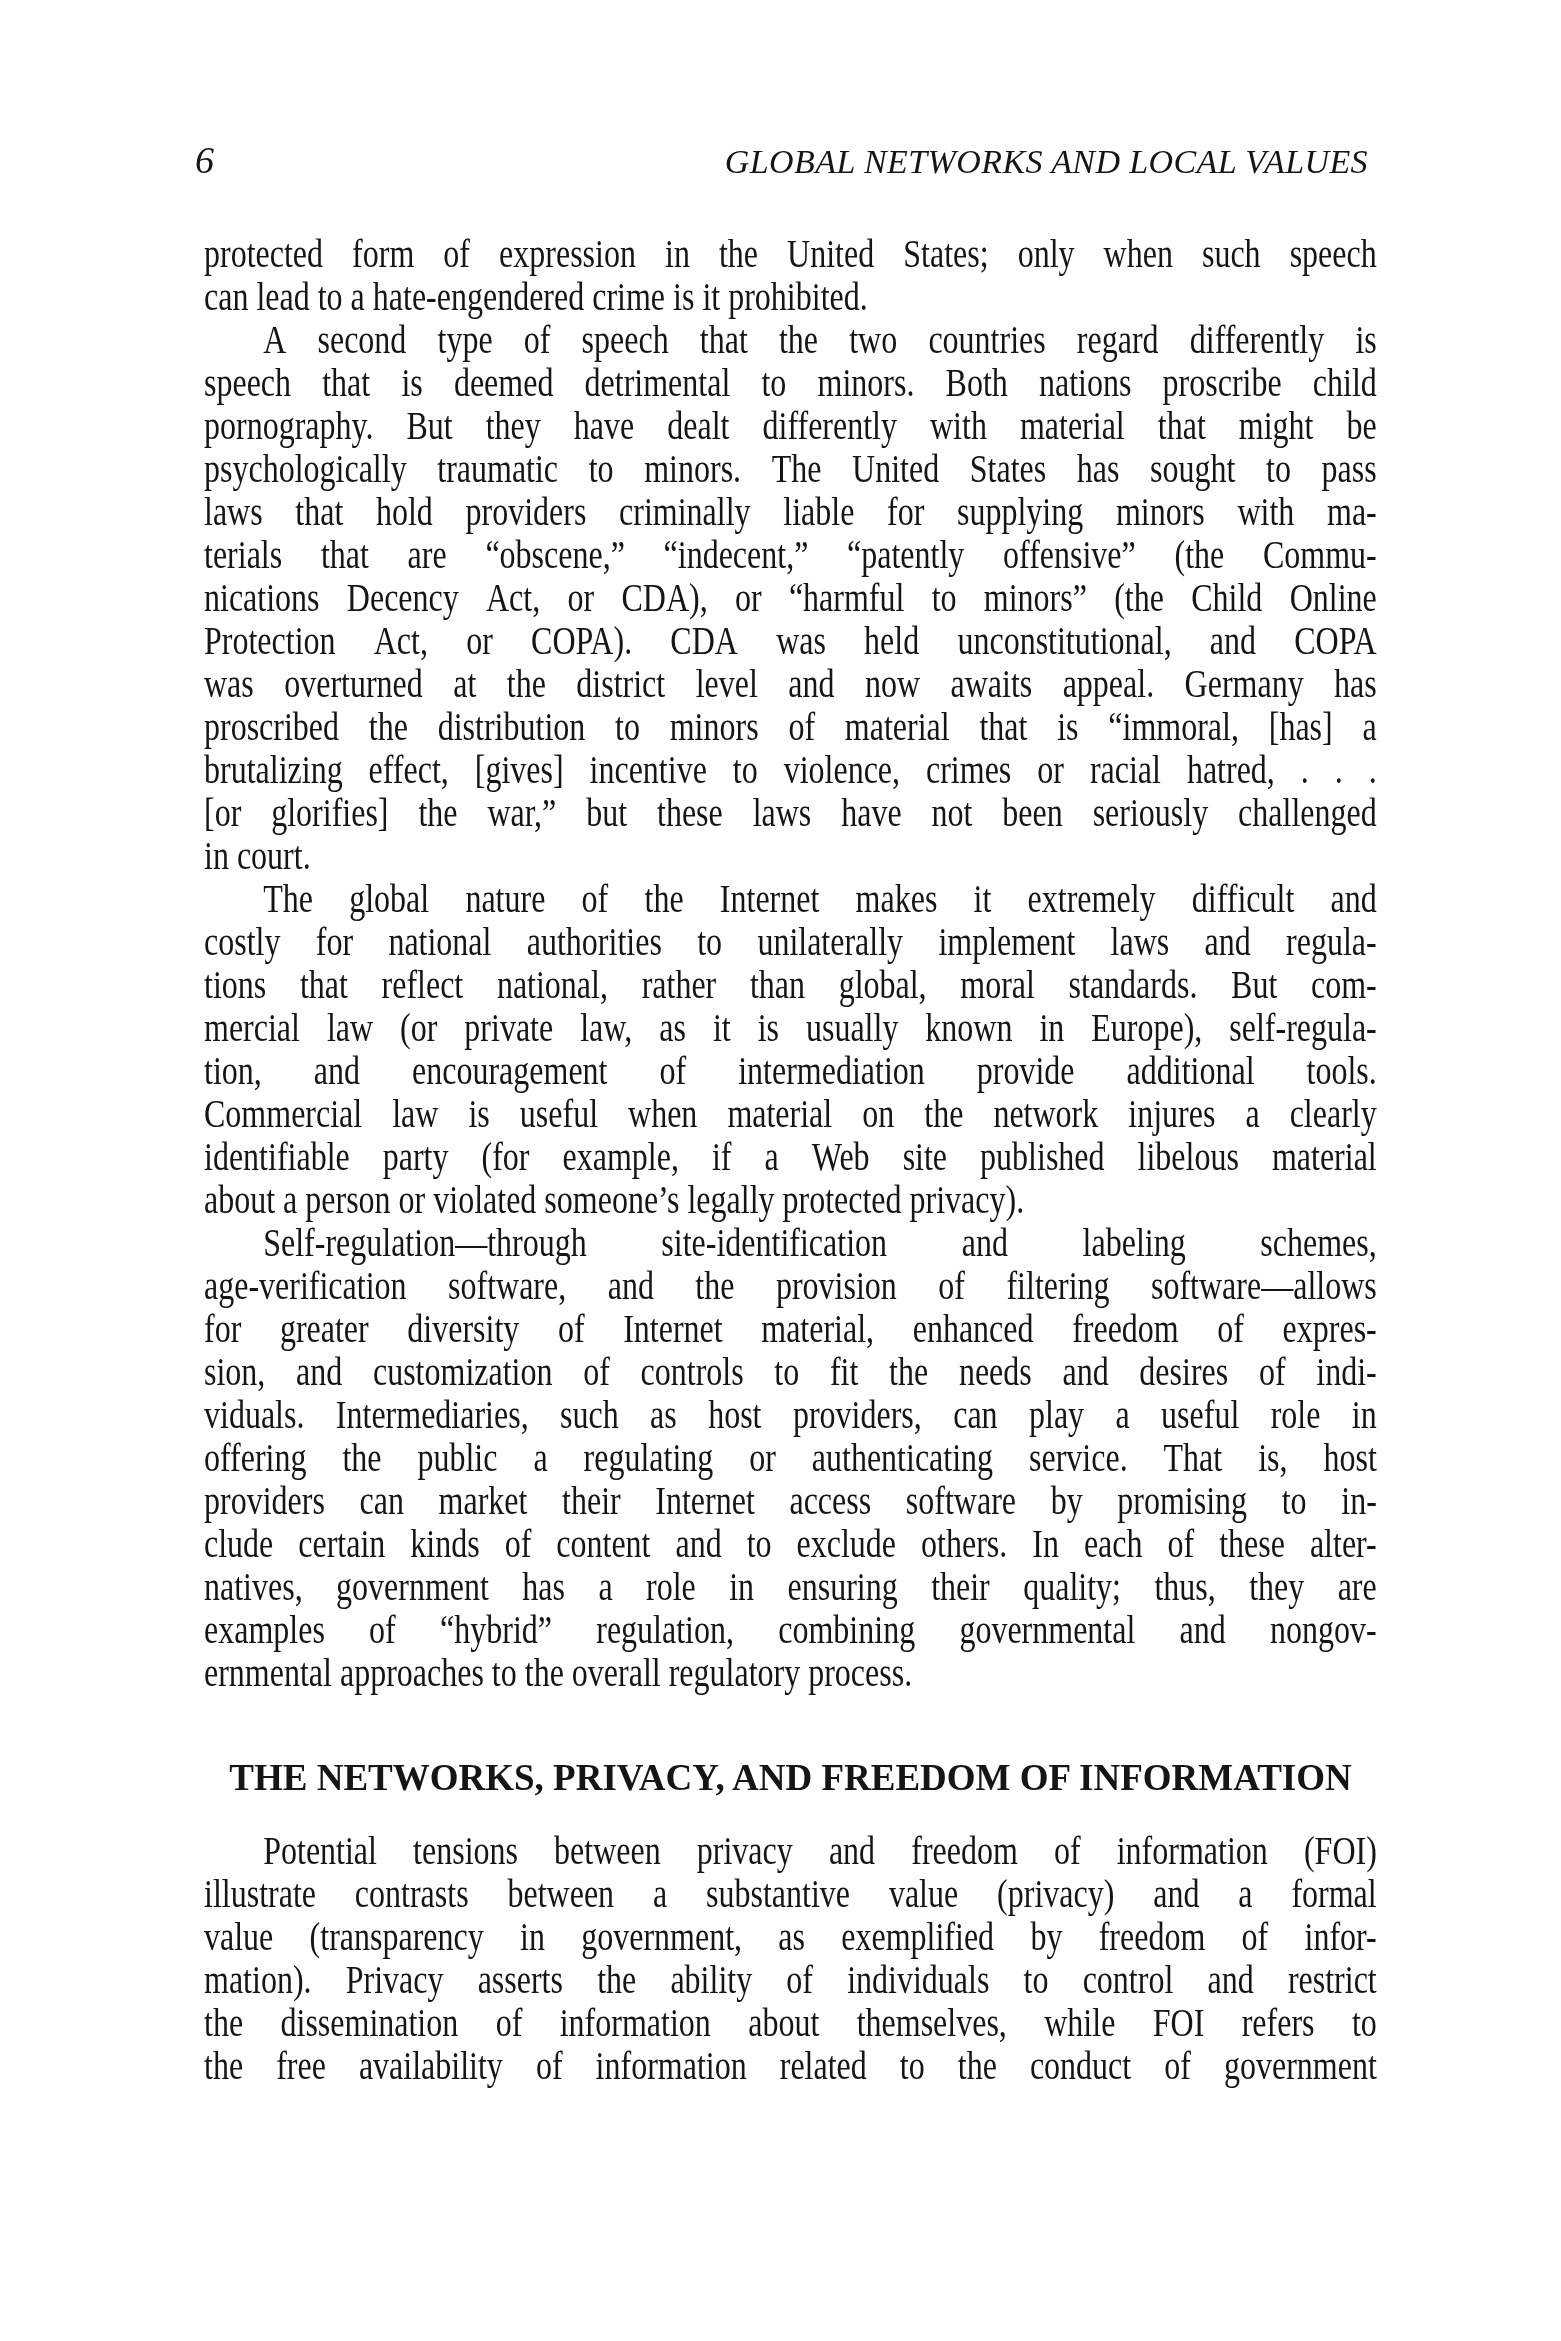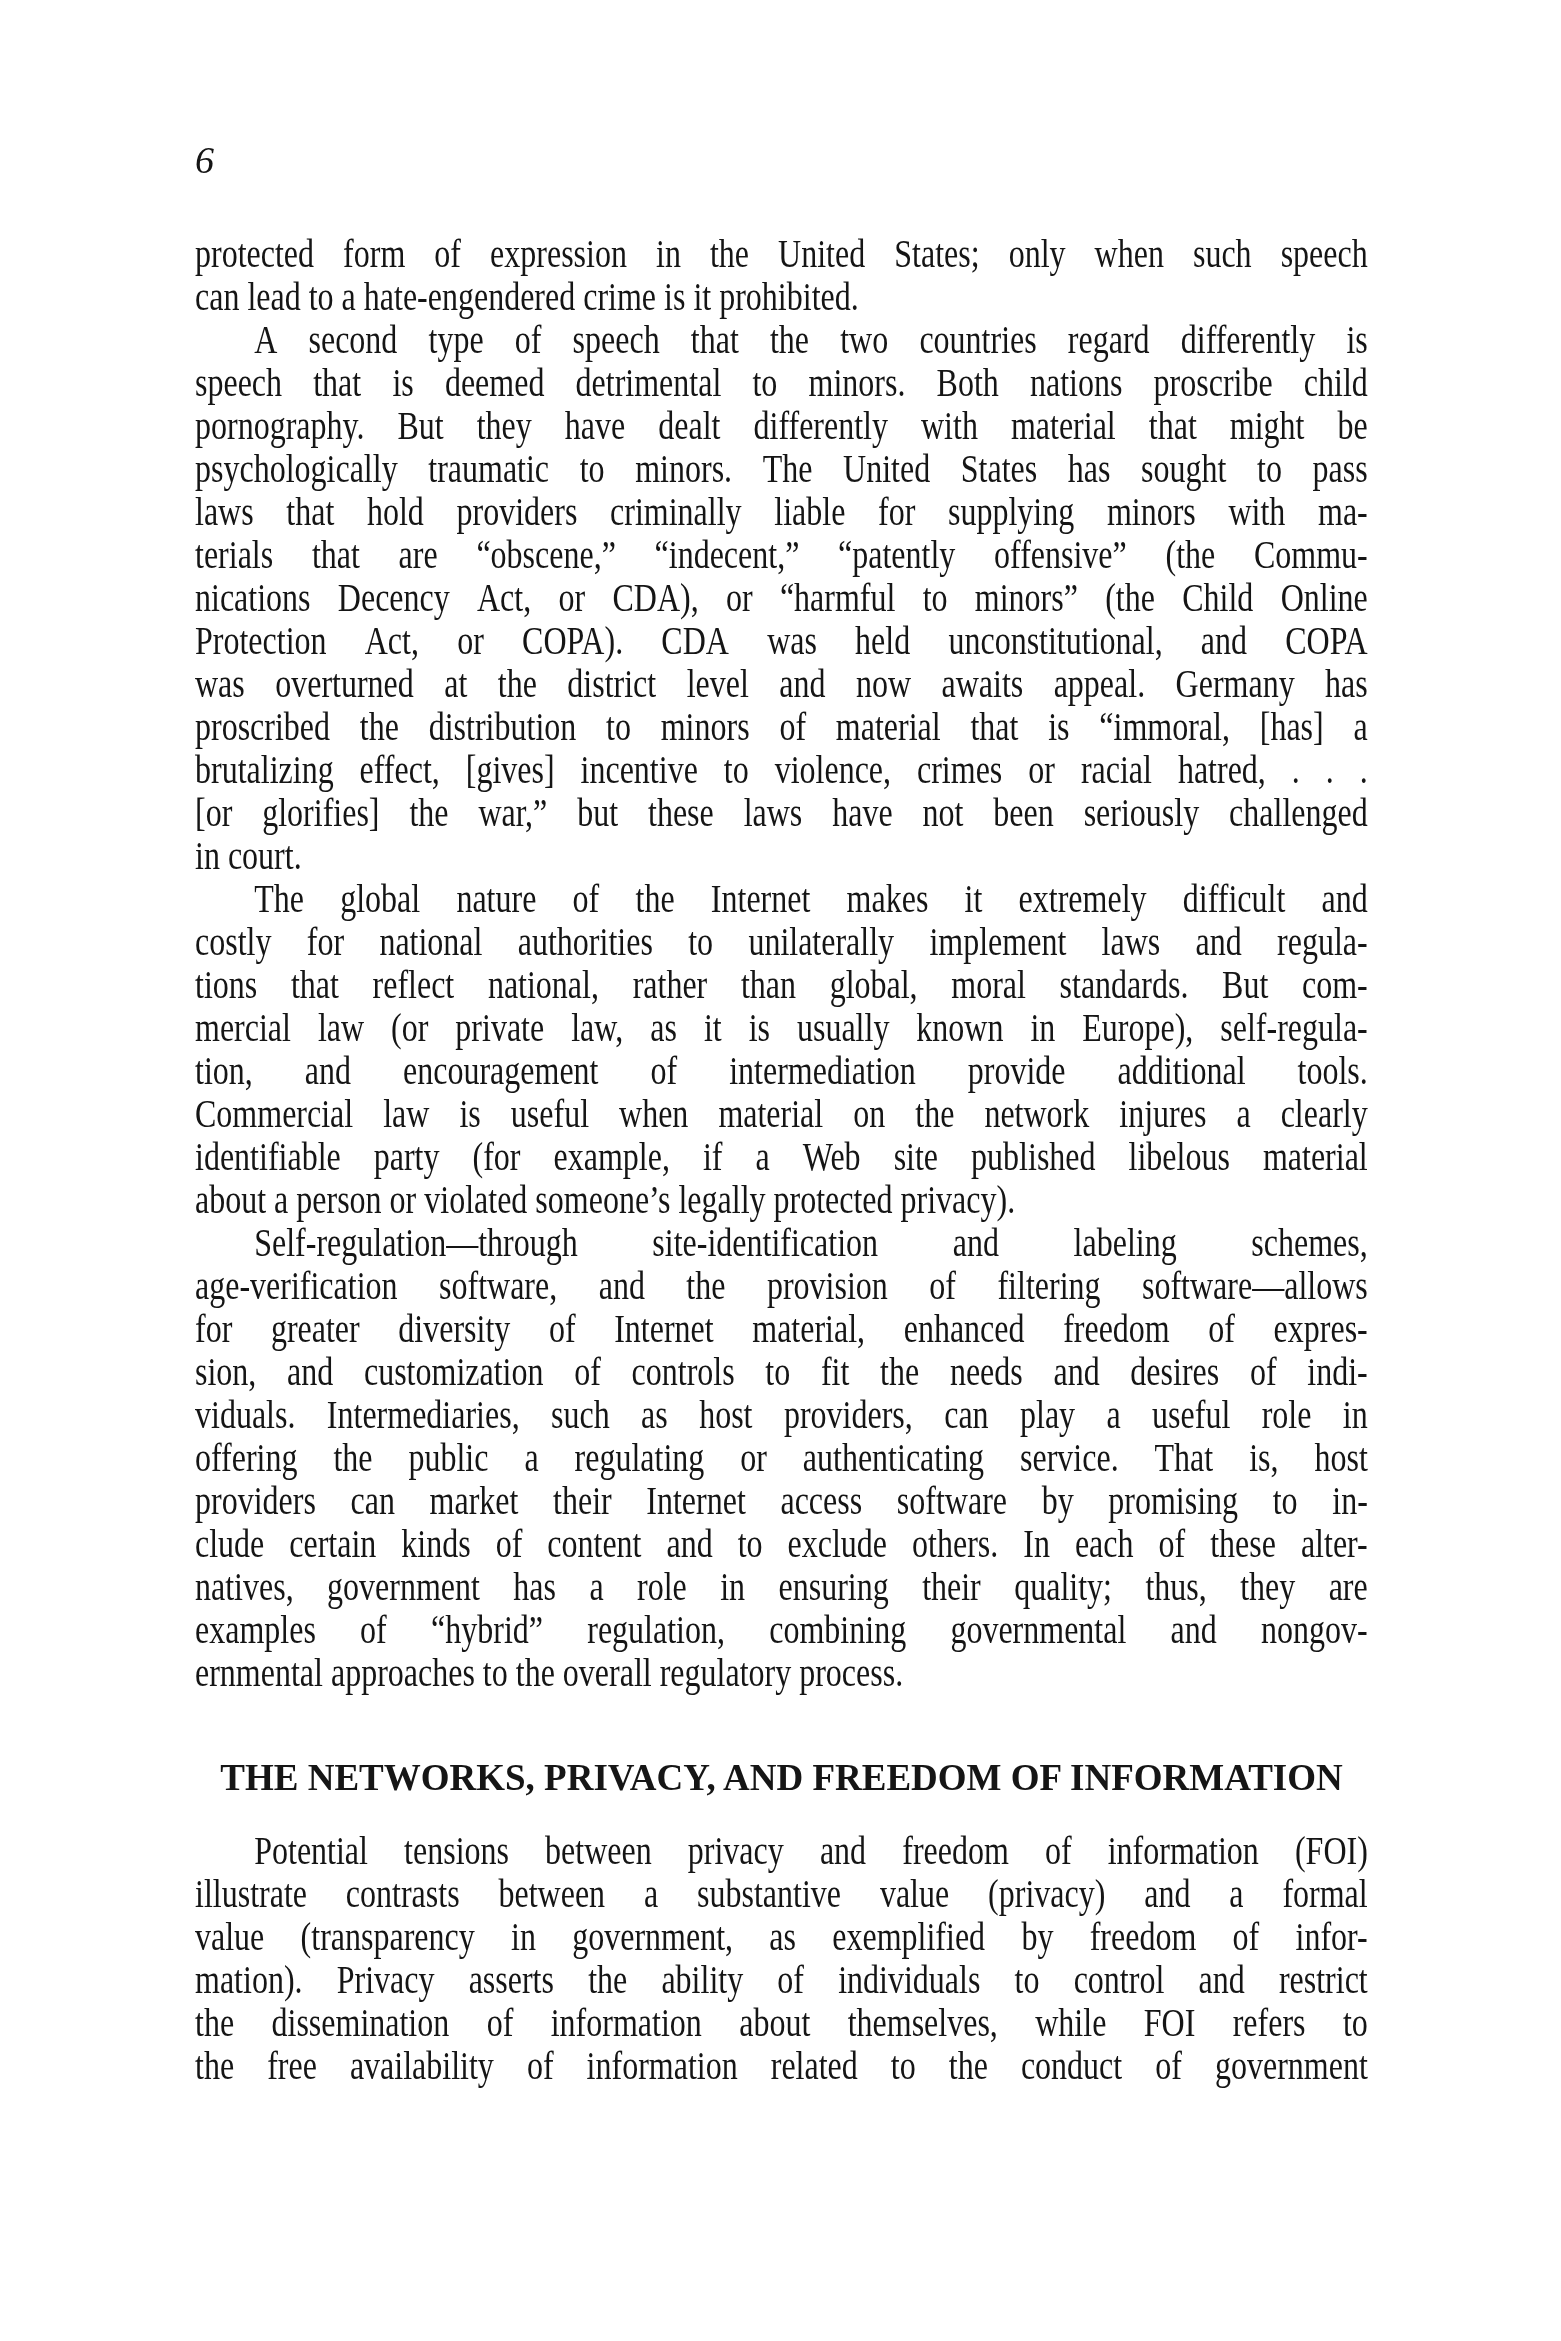--- a/index.html
+++ b/index.html
@@ -27,21 +27,21 @@
     line-height: 43px;
   }
   .runhead {
     font-style: italic;
     font-size: 34px;
     line-height: 43px;
     letter-spacing: 0.4px;
   }
   .textblock {
     position: absolute;
-    left: 195px;
+    left: 204px;
     top: 232px;
     width: 1173px;
     font-family: Liberation Serif, serif;
   }
   
   .para {
     width: 1466px;
     transform: scaleX(0.8);
     transform-origin: 0 0;
   }
@@ -68,20 +68,21 @@
     text-align: center;
     letter-spacing: 0px;
   }
 </style>
 </head>
 <body>
 
 <div class="page">
   <header class="pagehead">
     <span class="pagenum">6</span>
+    <span class="runhead">GLOBAL NETWORKS AND LOCAL VALUES</span>
   </header>
   <main class="textblock" id="bodyblock">
       <div class="para">
         <div class="line">
           <span>protected</span>
           <span>form</span>
           <span>of</span>
           <span>expression</span>
           <span>in</span>
           <span>the</span>

